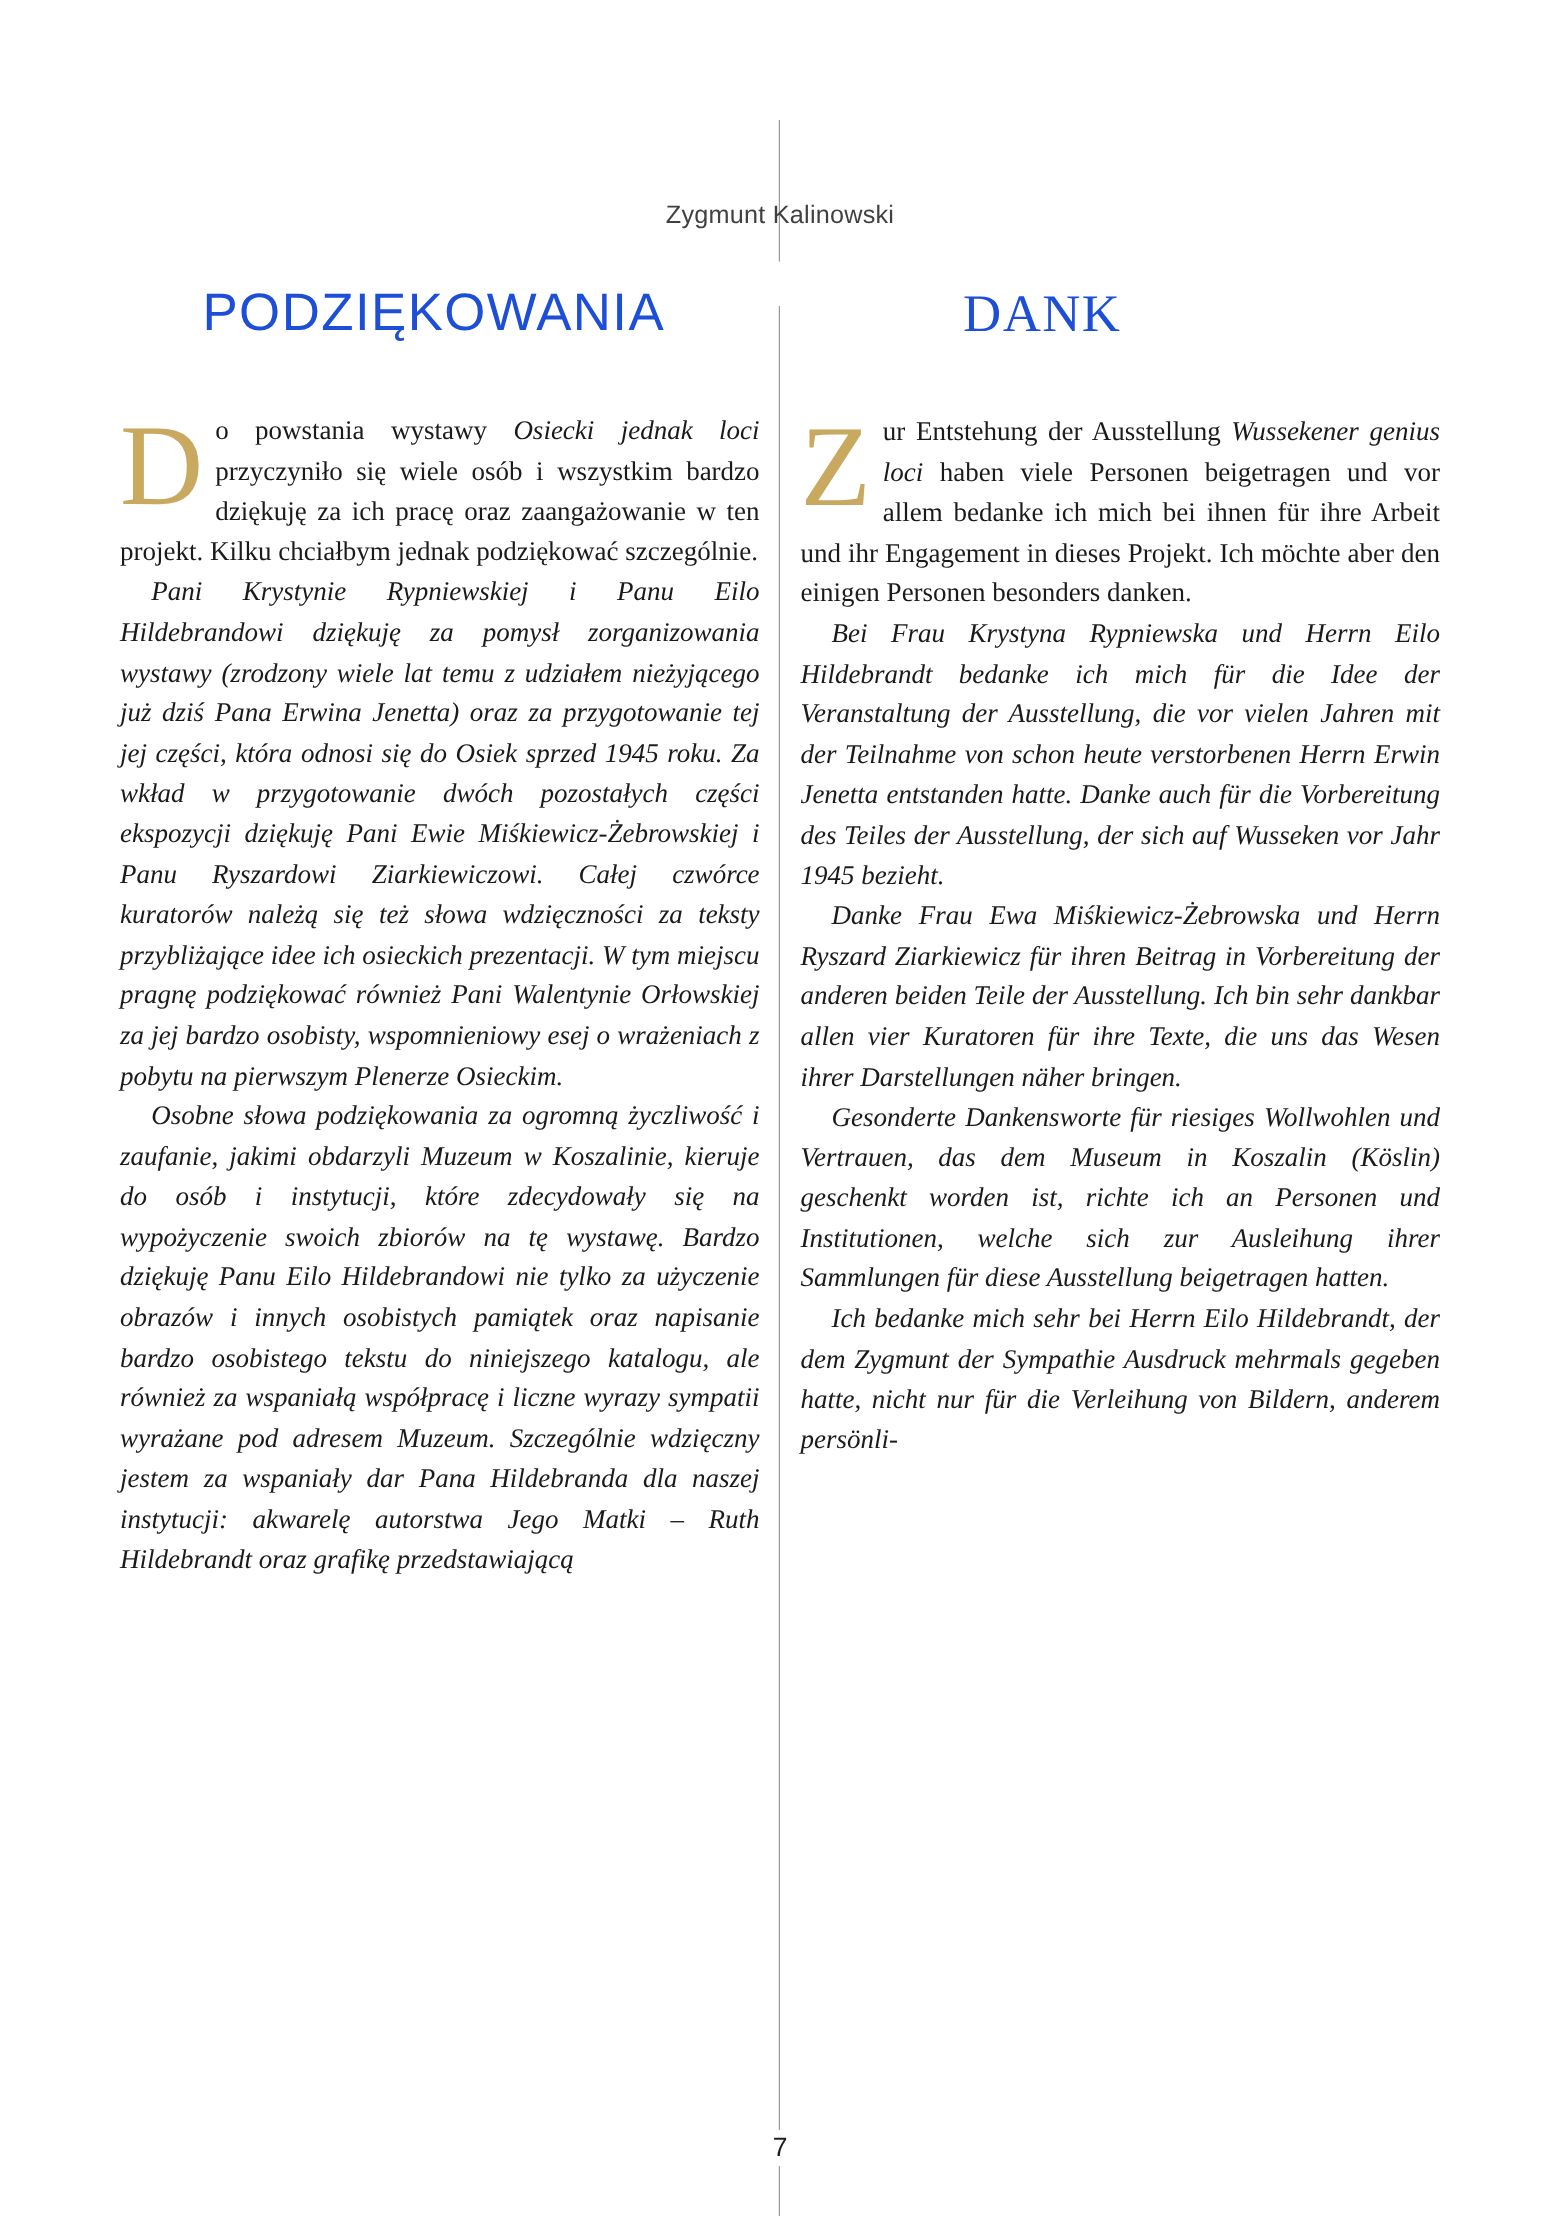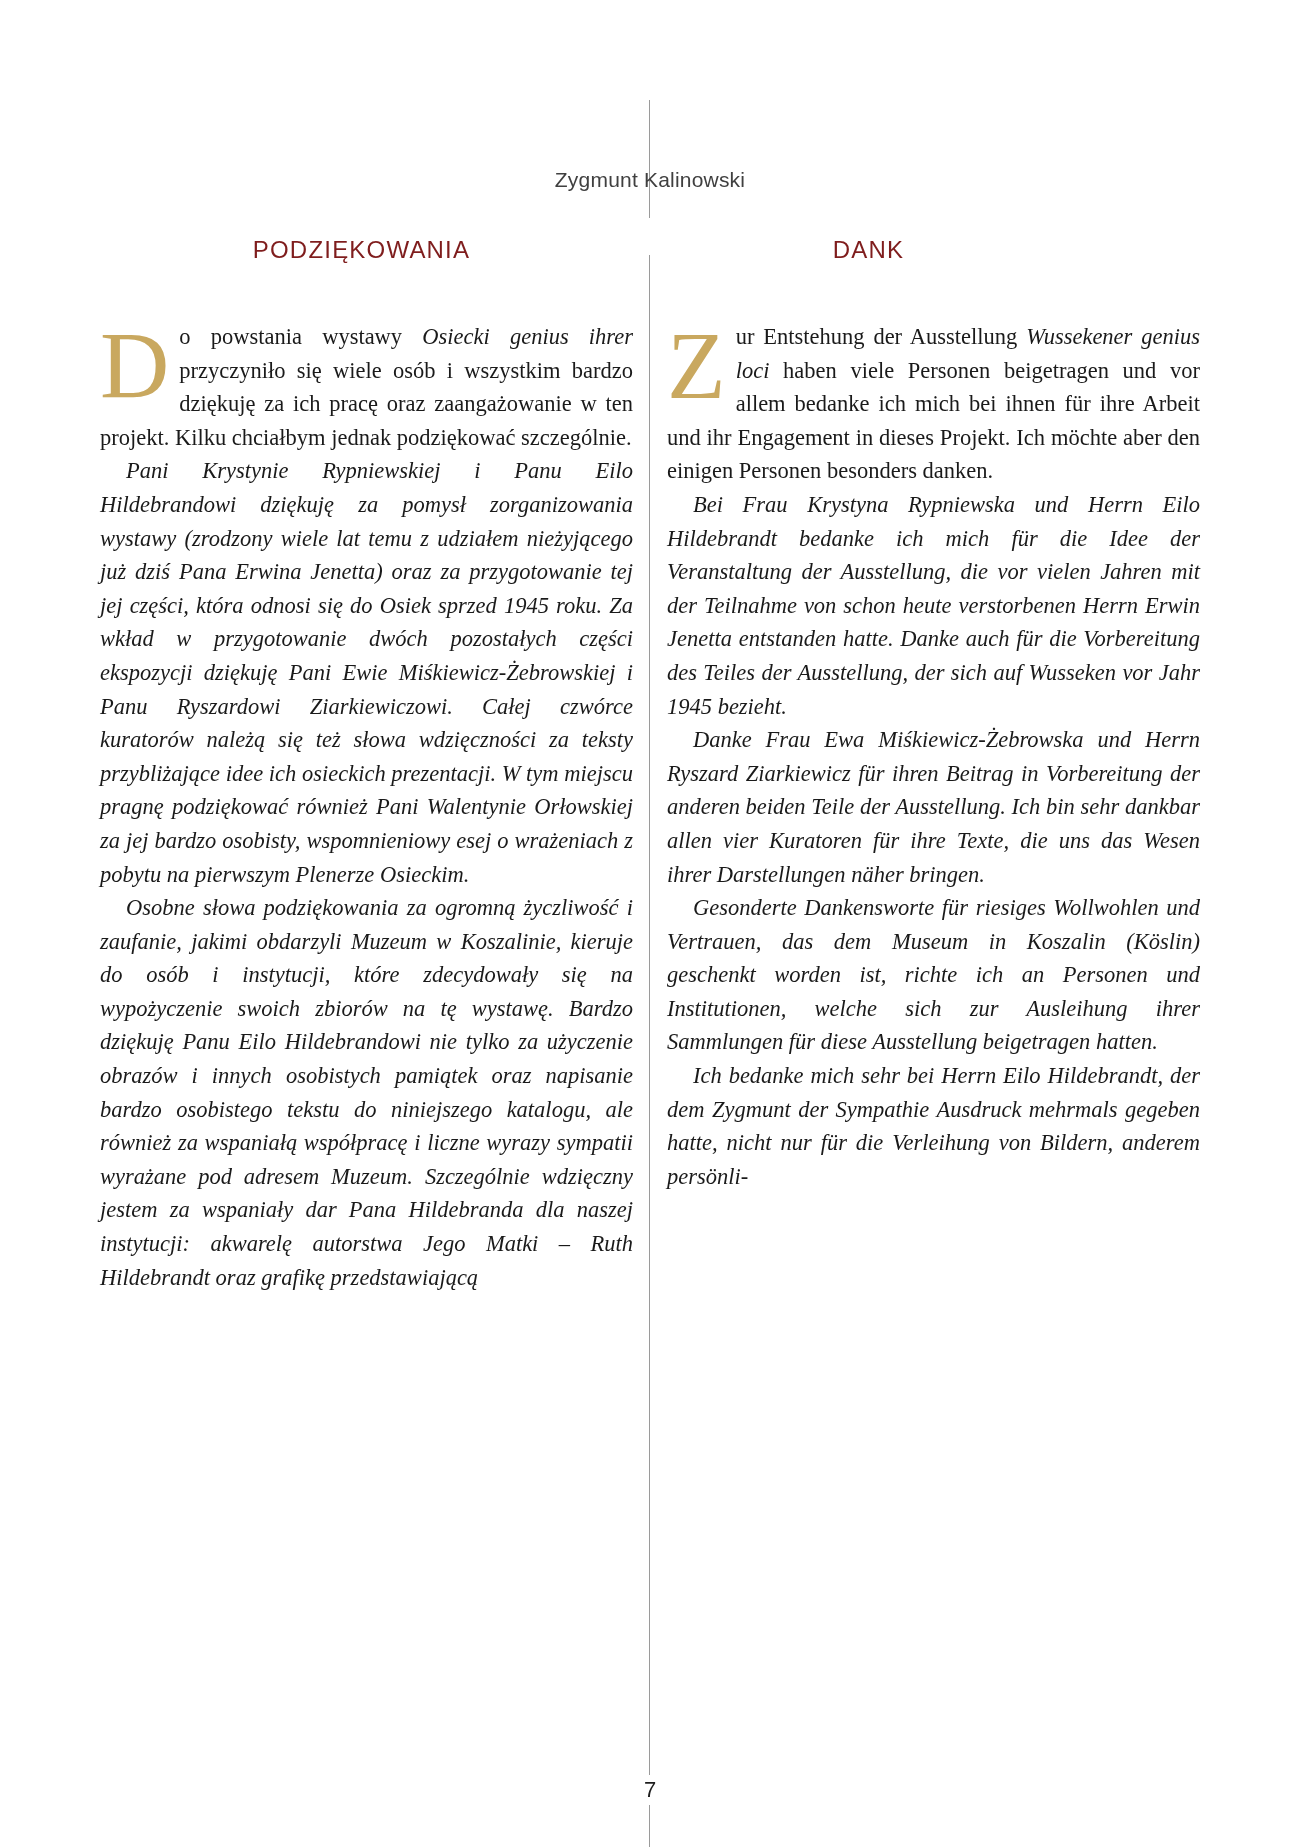--- a/index.html
+++ b/index.html
@@ -56,28 +56,28 @@
     position: absolute;
     top: 0;
     width: 533px;
   }
   .col-left  { left: 100px; }
   .col-right { left: 667px; }
 
   h1.section-title {
     font-family: "Liberation Sans", sans-serif;
     font-weight: 400;
-    font-size: 24px;
+    font-size: 44px;
     letter-spacing: 1.2px;
     margin: 0 0 56px 0;
-    color: #7f1d1d;
+    color: #1d4ed8;
     text-align: center;
   }
   .col-left h1.section-title { text-align: center; padding-right: 10px; }
-  .col-right h1.section-title { text-align: center; padding-right: 130px; }
+  .col-right h1.section-title { text-align: center; padding-right: 130px; font-family: Liberation Serif, serif; }
 
   p.body {
     margin: 0;
     font-size: 22.5px;
     line-height: 33.6px;
     text-align: justify;
     text-justify: inter-word;
     hyphens: manual;
     color: #1a1a1a;
   }
@@ -124,21 +124,21 @@
 
   <div class="running-head">Zygmunt Kalinowski</div>
 
   <div class="columns">
 
     <div class="col col-left">
       <h1 class="section-title">PODZIĘKOWANIA</h1>
 
       <p class="body dropcap-para">
         <span class="dropcap">D</span>
-        <span>o powstania wystawy <em>Osiecki genius ihrer</em> przyczyniło się wiele osób i wszystkim bardzo dziękuję za ich pracę oraz zaangażowanie w ten projekt. Kilku chciałbym jednak podziękować szczególnie.</span>
+        <span>o powstania wystawy <em>Osiecki jednak loci</em> przyczyniło się wiele osób i wszystkim bardzo dziękuję za ich pracę oraz zaangażowanie w ten projekt. Kilku chciałbym jednak podziękować szczególnie.</span>
       </p>
       <p class="body">
         <span>Pani Krystynie Rypniewskiej i Panu Eilo Hildebrandowi dziękuję za pomysł zorganizowania wystawy (zrodzony wiele lat temu z udziałem nieżyjącego już dziś Pana Erwina Jenetta) oraz za przygotowanie tej jej części, która odnosi się do Osiek sprzed 1945 roku. Za wkład w przygotowanie dwóch pozostałych części ekspozycji dziękuję Pani Ewie Miśkiewicz-Żebrowskiej i Panu Ryszardowi Ziarkiewiczowi. Całej czwórce kuratorów należą się też słowa wdzięczności za teksty przybliżające idee ich osieckich prezentacji. W tym miejscu pragnę podziękować również Pani Walentynie Orłowskiej za jej bardzo osobisty, wspomnieniowy esej o wrażeniach z pobytu na pierwszym Plenerze Osieckim.</span>
       </p>
       <p class="body">
         <span>Osobne słowa podziękowania za ogromną życzliwość i zaufanie, jakimi obdarzyli Muzeum w Koszalinie, kieruje do osób i instytucji, które zdecydowały się na wypożyczenie swoich zbiorów na tę wystawę. Bardzo dziękuję Panu Eilo Hildebrandowi nie tylko za użyczenie obrazów i innych osobistych pamiątek oraz napisanie bardzo osobistego tekstu do niniejszego katalogu, ale również za wspaniałą współpracę i liczne wyrazy sympatii wyrażane pod adresem Muzeum. Szczególnie wdzięczny jestem za wspaniały dar Pana Hildebranda dla naszej instytucji: akwarelę autorstwa Jego Matki – Ruth Hildebrandt oraz grafikę przedstawiającą</span>
       </p>
     </div>
 
     <div class="col col-right">

